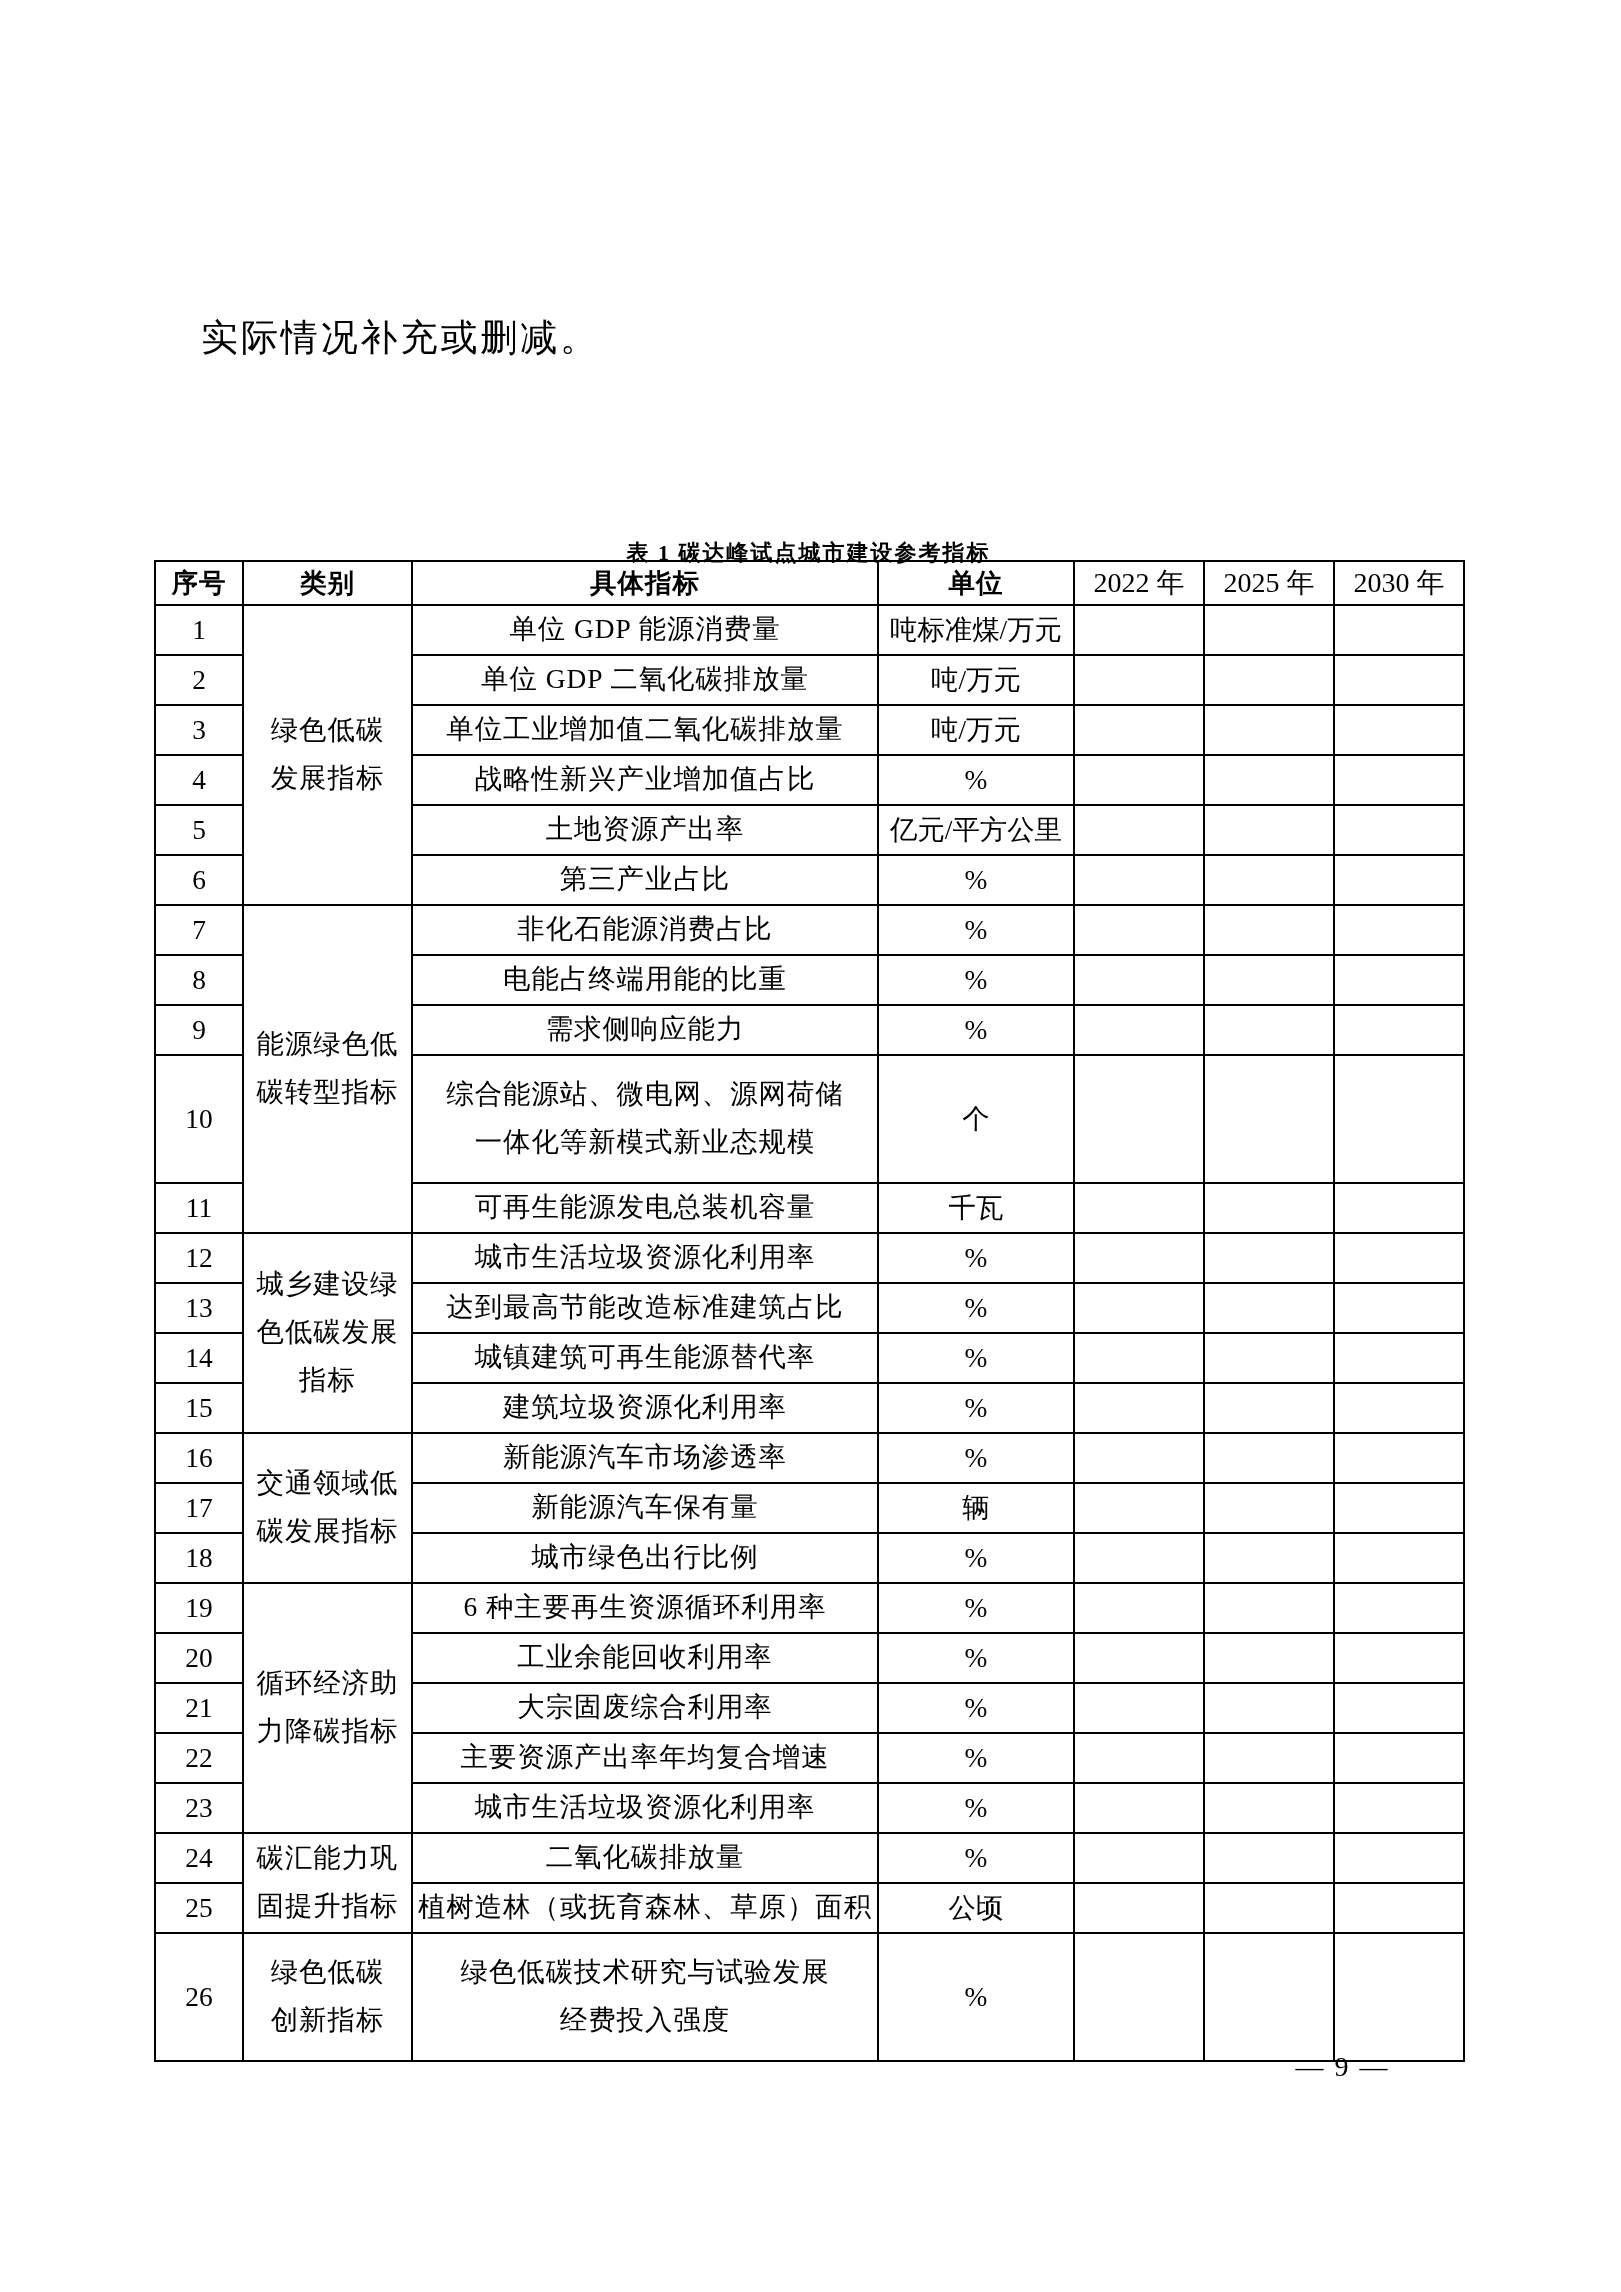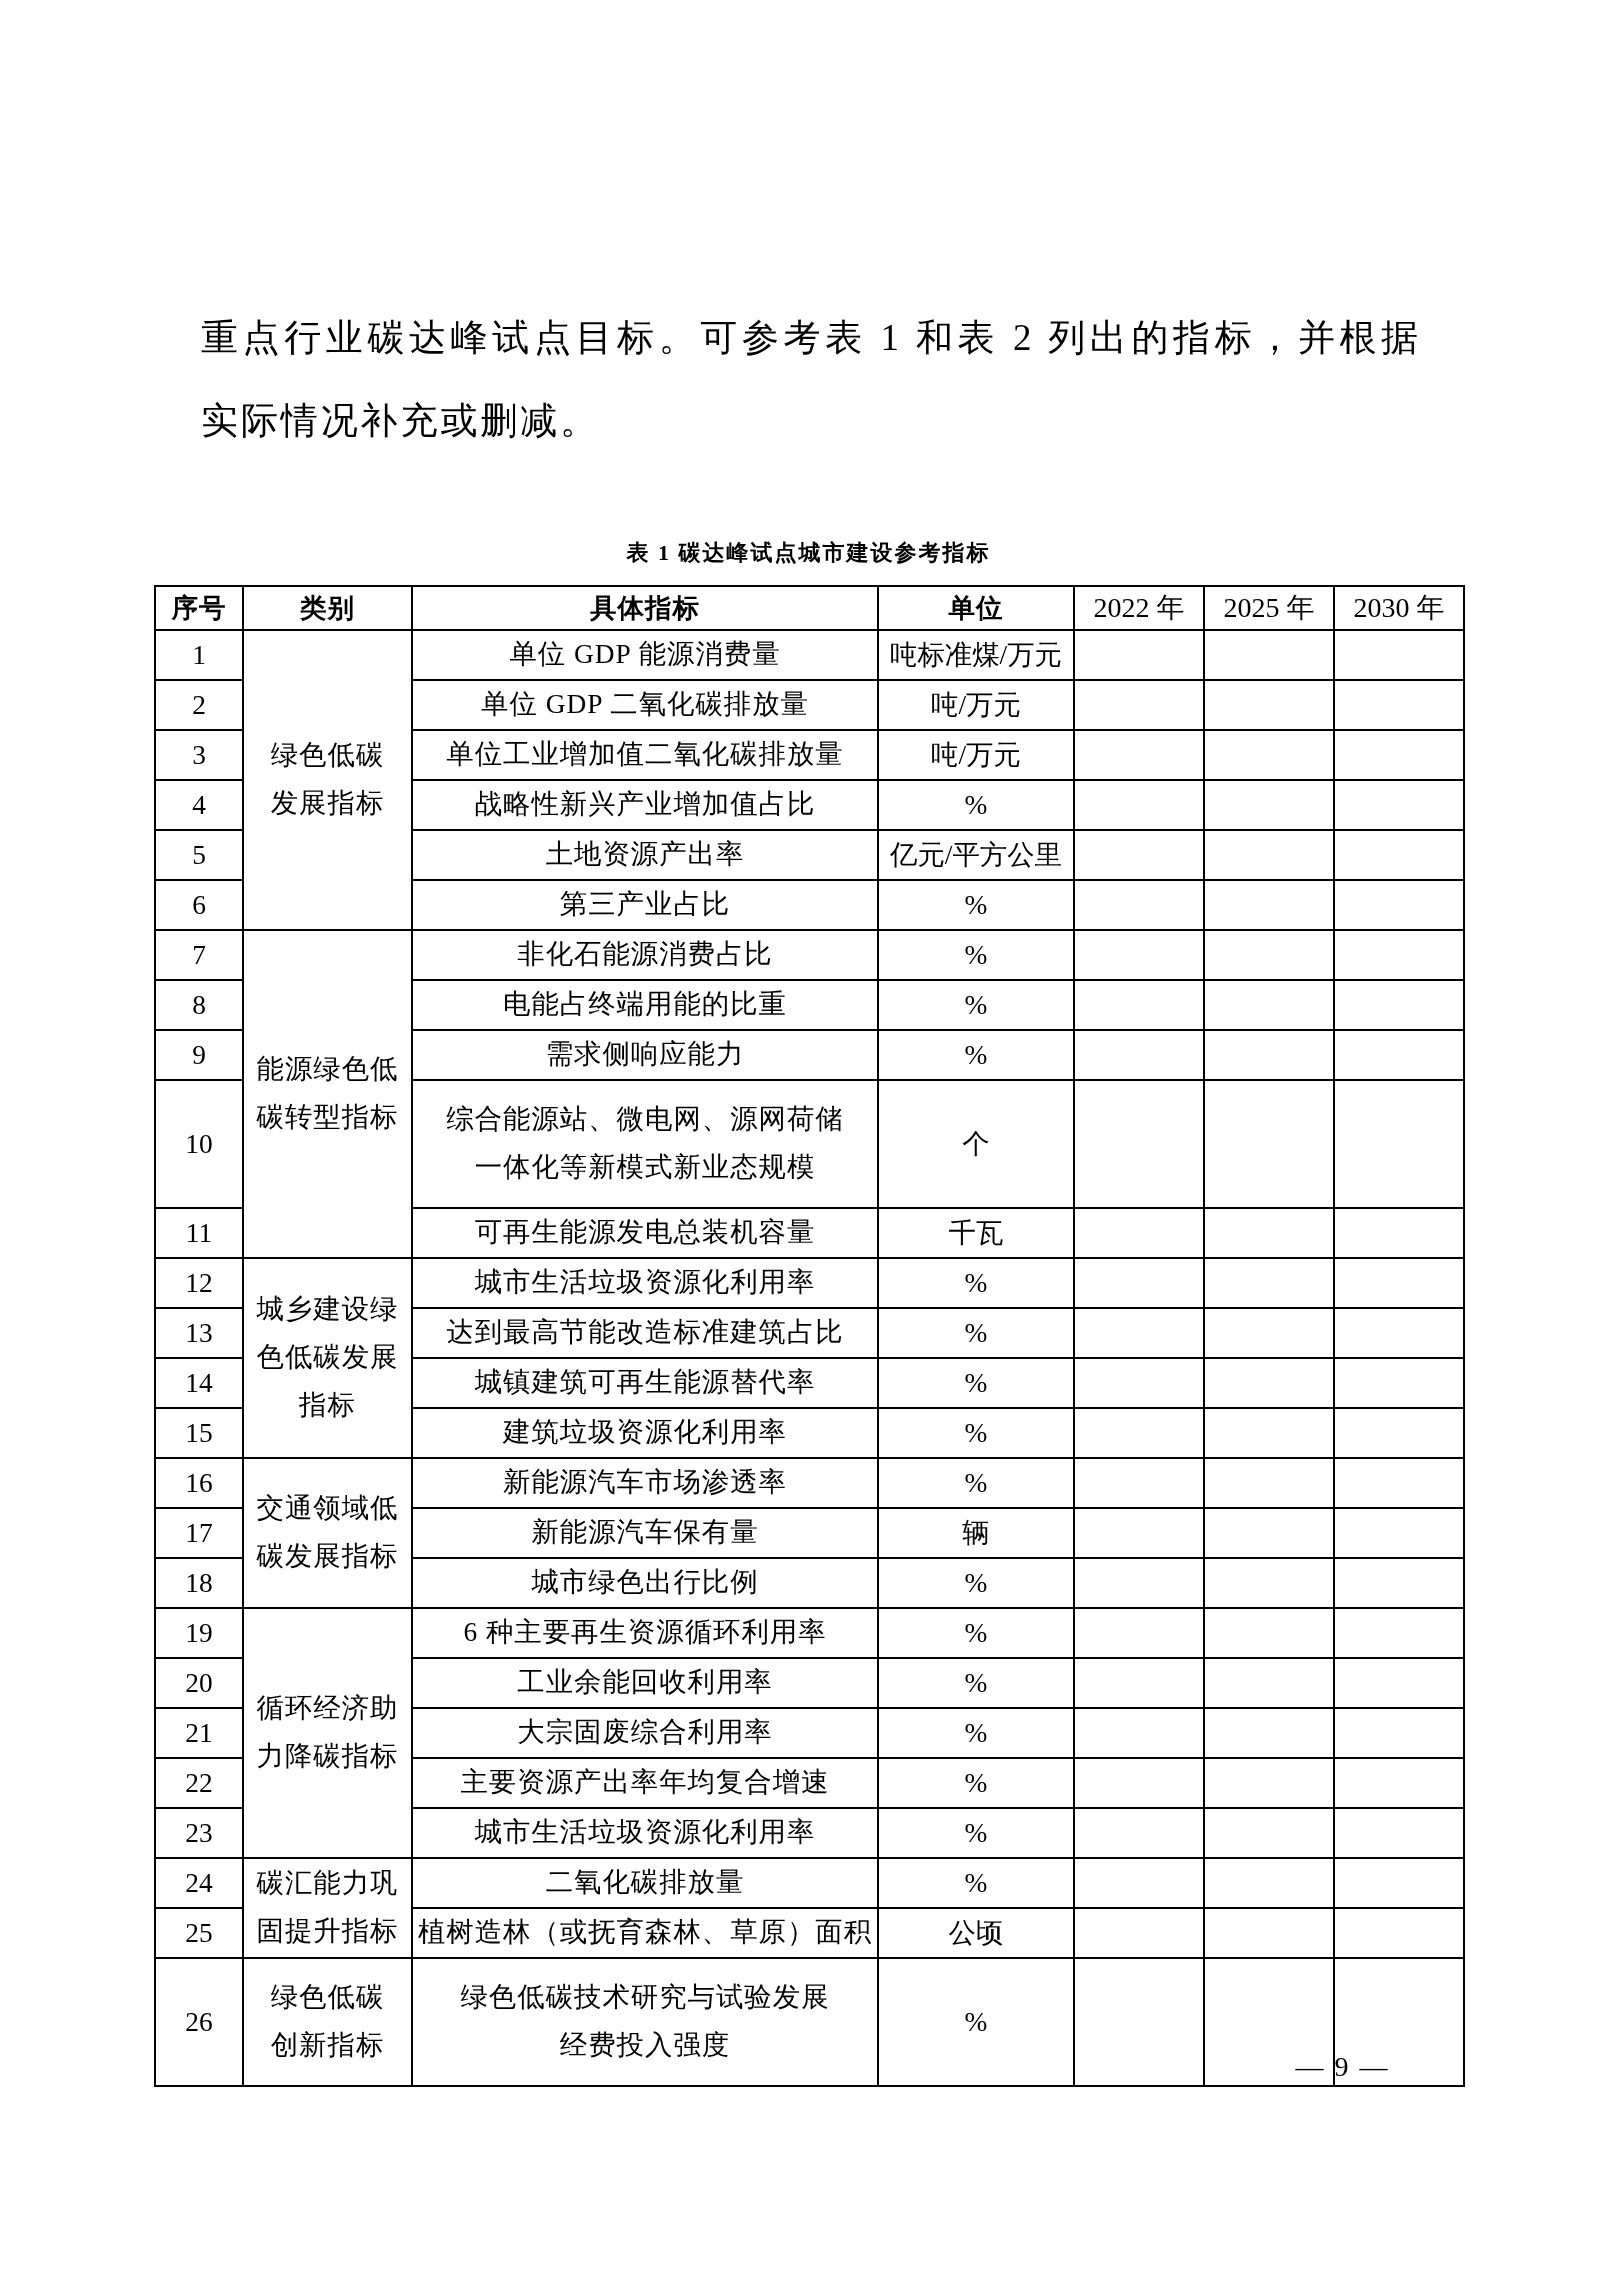--- a/index.html
+++ b/index.html
@@ -18,21 +18,21 @@
   .para .pline{height:83px;overflow:hidden;}
   .para .pline.full{text-align:justify;text-align-last:justify;}
   
   .tbl-title{
     position:absolute;left:154px;top:538px;width:1309px;
     text-align:center;font-size:22px;font-weight:bold;
     letter-spacing:2px;
   }
   
   table.ind{
-    position:absolute;left:154px;top:585px;
+    position:absolute;left:154px;top:560px;
     border-collapse:collapse;table-layout:fixed;
     width:1309px;
     border:2.9px solid #000;
   }
   table.ind th,table.ind td{
     border:2px solid #000;
     text-align:center;vertical-align:middle;
     padding:0 3.9px;
     font-size:27.4px;
     overflow:hidden;
@@ -60,21 +60,20 @@
   
   .pageno{
     position:absolute;left:1264px;top:2051px;width:157px;
     text-align:center;font-size:28px;letter-spacing:2px;
   }
 </style>
 </head>
 <body>
 
 <div class="para">
-  <div class="pline full">重点行业碳达峰试点目标。可参考表 1 和表 2 列出的指标，并根据</div>
   <div class="pline">实际情况补充或删减。</div>
 </div>
 
 <div class="tbl-title">表 1 碳达峰试点城市建设参考指标</div>
 
 <table class="ind">
   <colgroup>
     <col style="width:88px">
       <col style="width:169px">
       <col style="width:466px">

